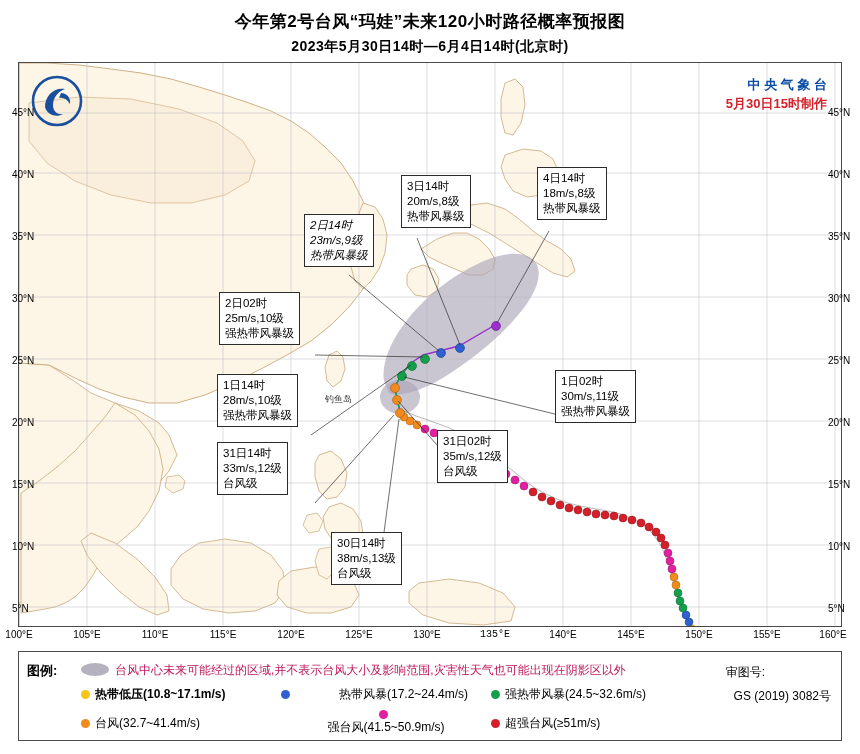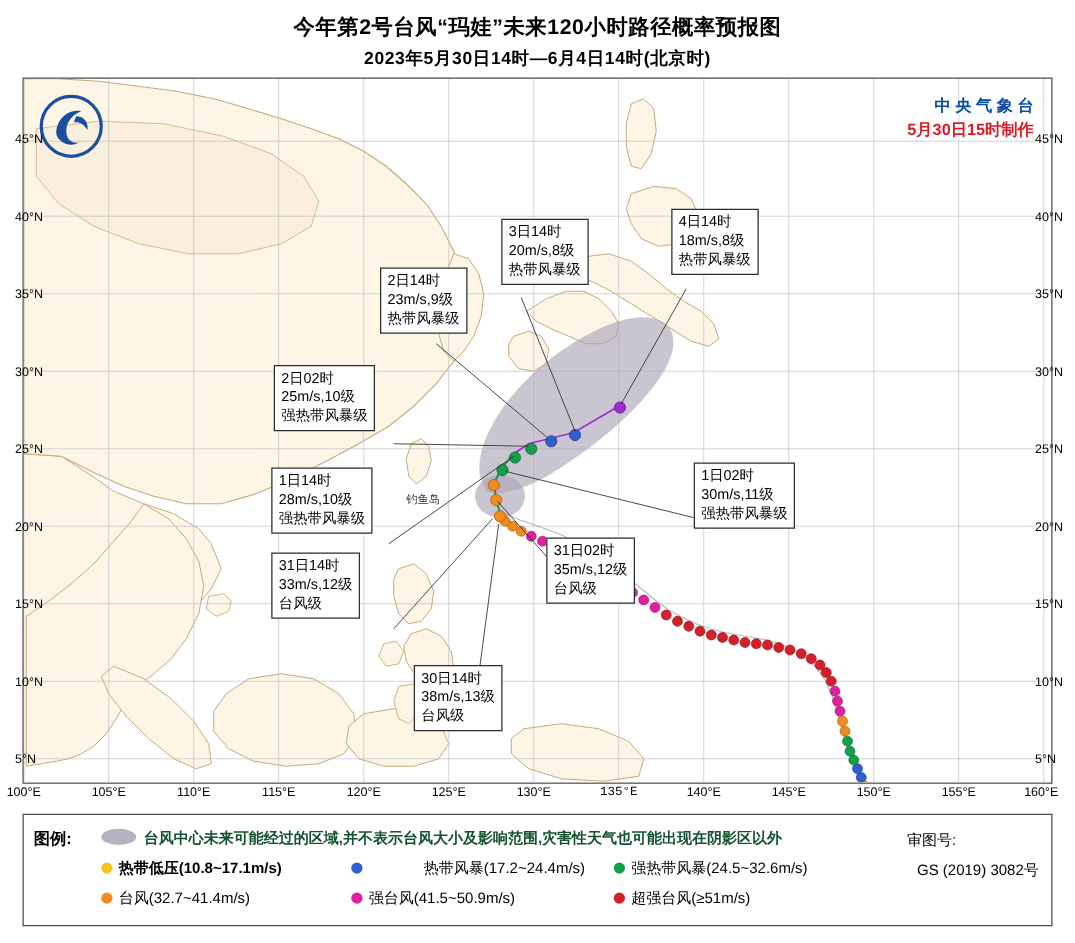--- a/index.html
+++ b/index.html
@@ -83,23 +83,22 @@
     background: #ffffff;
   }
   .legend-title {
     position: absolute;
     left: 8px; top: 10px;
     font-size: 13px; font-weight: bold; color: #000;
   }
   .legend-note {
     position: absolute;
     left: 96px; top: 10px;
-    font-size: 12px; color: #14532d;
+    font-size: 12px; color: #be185d;
     white-space: nowrap;
-    font-weight: bold;
   }
   .legend-swatch-ellipse {
     position: absolute;
     left: 62px; top: 11px;
     width: 28px; height: 13px;
     background: #a9a3b4;
     border-radius: 50%;
     opacity: .85;
   }
   .legend-items {
@@ -385,21 +384,21 @@
       <div class="callout" style="left:518px; top:104px;">
         <div>4日14时</div>
         <div>18m/s,8级</div>
         <div>热带风暴级</div>
       </div>
       <div class="callout" style="left:382px; top:112px;">
         <div>3日14时</div>
         <div>20m/s,8级</div>
         <div>热带风暴级</div>
       </div>
-      <div class="callout" style="left:285px; top:151px;">
+      <div class="callout" style="left:285px; top:151px;font-style:italic;">
         <div>2日14时</div>
         <div>23m/s,9级</div>
         <div>热带风暴级</div>
       </div>
       <div class="callout" style="left:200px; top:229px;">
         <div>2日02时</div>
         <div>25m/s,10级</div>
         <div>强热带风暴级</div>
       </div>
       <div class="callout" style="left:198px; top:311px;">
@@ -489,21 +488,21 @@
         <div class="legend-item">
           <span class="dot" style="background:#14a04a;"></span>
           <span>强热带风暴(24.5~32.6m/s)</span>
         </div>
       </div>
       <div class="legend-row">
         <div class="legend-item" style="width:200px;">
           <span class="dot" style="background:#f28b1e;"></span>
           <span>台风(32.7~41.4m/s)</span>
         </div>
-        <div class="legend-item" style="width:210px;">
+        <div class="legend-item" style="width:210px;flex-direction:column;">
           <span class="dot" style="background:#e11fa0;"></span>
           <span>强台风(41.5~50.9m/s)</span>
         </div>
         <div class="legend-item">
           <span class="dot" style="background:#d4202a;"></span>
           <span>超强台风(≥51m/s)</span>
         </div>
       </div>
     </div>
 

